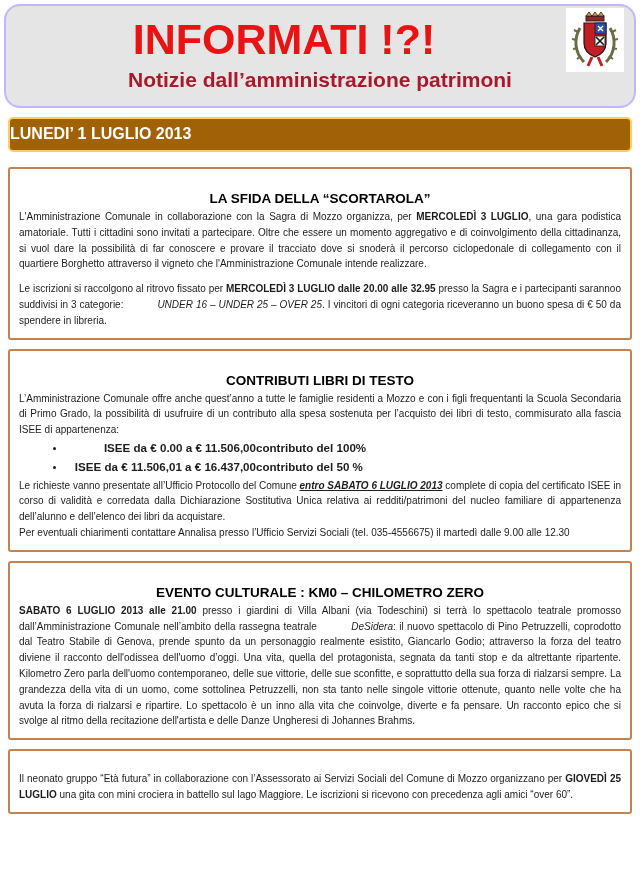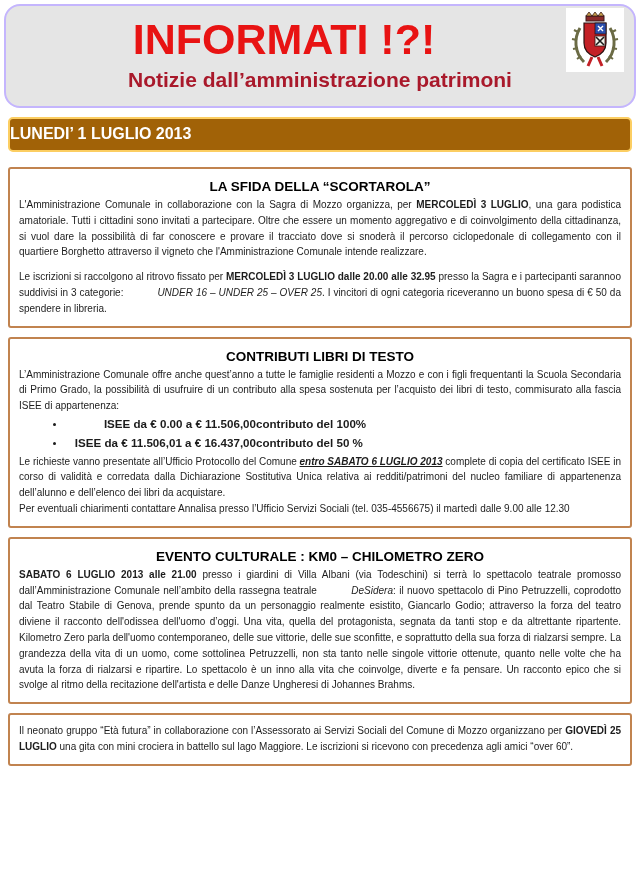--- a/index.html
+++ b/index.html
@@ -58,21 +58,21 @@
   }
 
   
   .sections {
     margin:15px 8px 0 8px;
     display:flex; flex-direction:column; gap:9px;
   }
   .section {
     border:2px solid #c1834f;
     border-radius:3px;
-    padding:8px 9px 9px 9px;
+    padding:20px 9px 9px 9px;
     background:#ffffff;
     box-sizing:border-box;
   }
   .section-title {
     text-align:center;
     font-weight:bold;
     font-size:13.5px;
     color:#000000;
     margin:2px 0 3px 0;
   }

